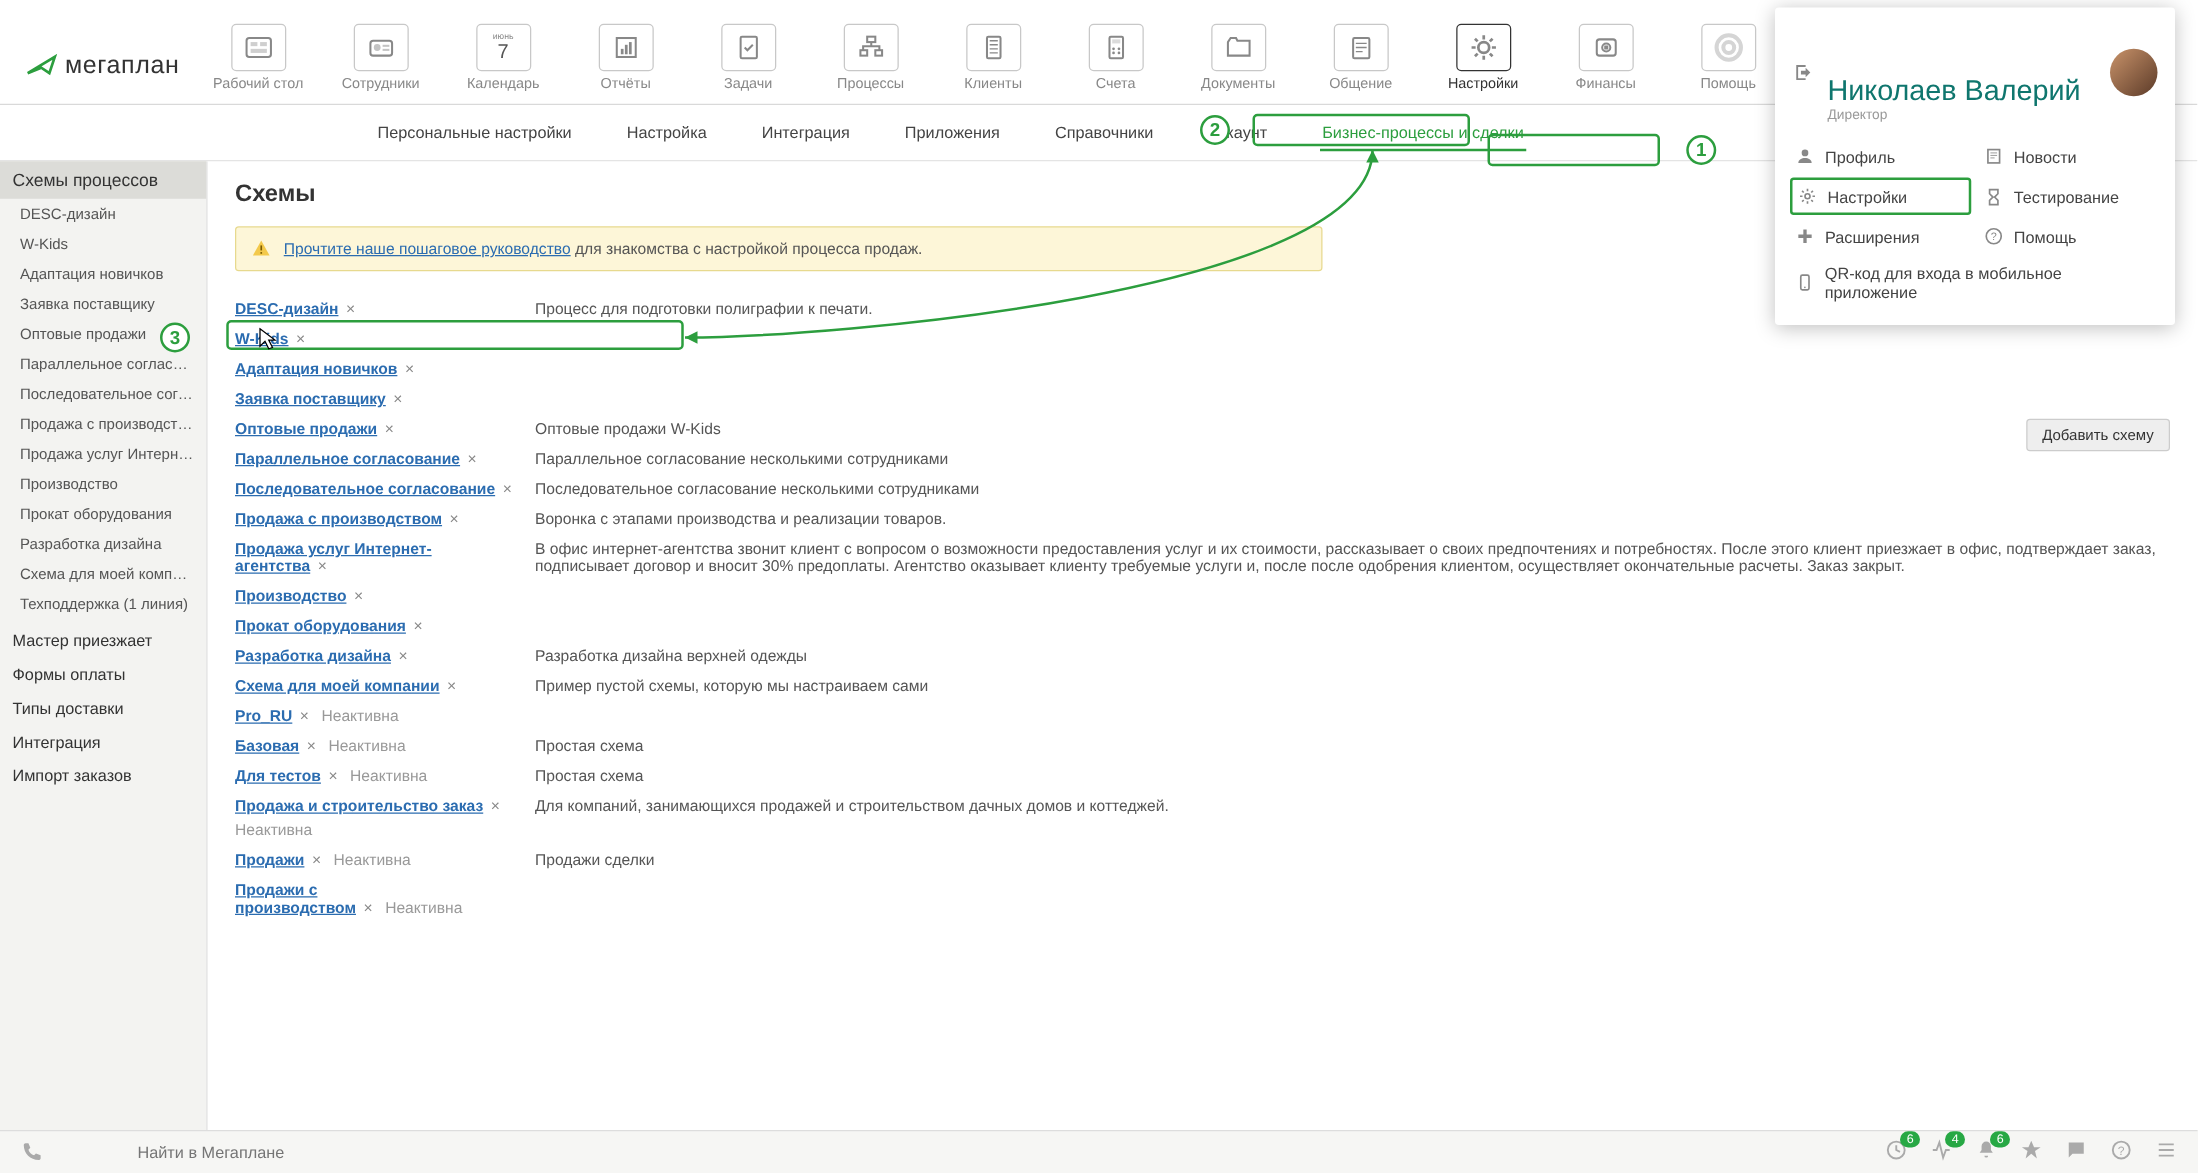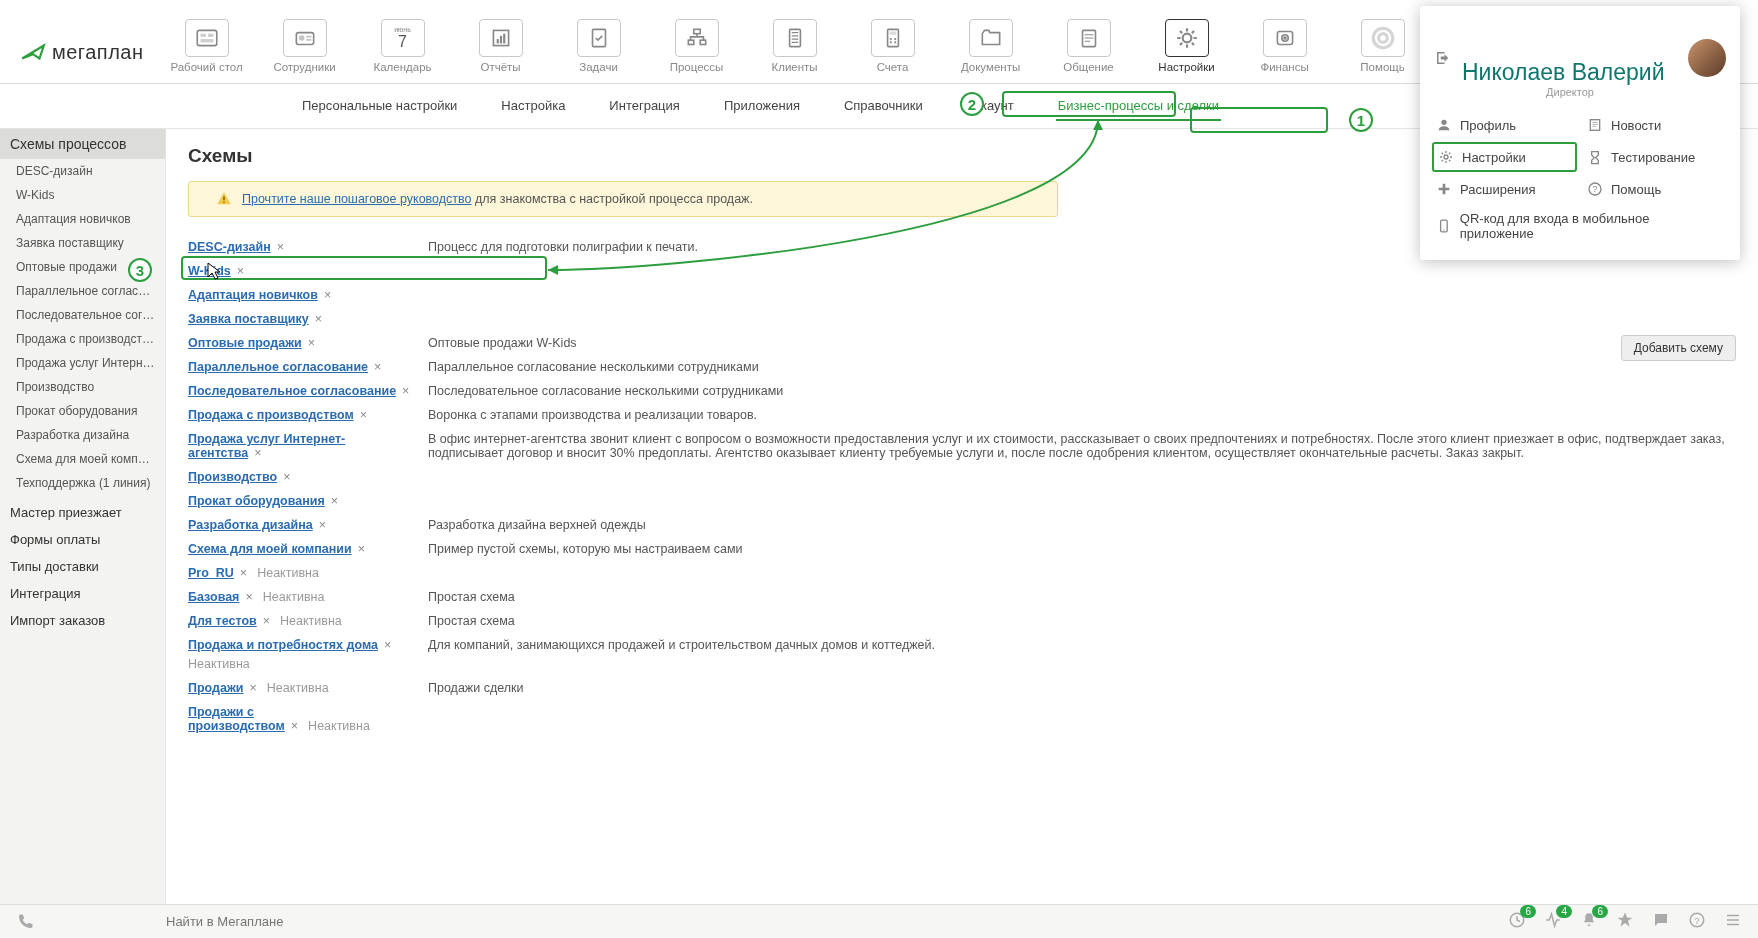--- a/index.html
+++ b/index.html
@@ -17,21 +17,21 @@
   .subbar { display:flex; gap:40px; padding: 8px 300px; border-bottom:1px solid #e4e4e4; font-size:13px; color:#444; }
   .subbar .sub { padding:6px 2px; cursor:pointer; }
   .subbar .sub.active { color:#2c9e3e; border-bottom:2px solid #2c9e3e; margin-bottom:-1px;}
   .content { display:flex; }
   .sidebar { width:166px; background:#f3f3f1; border-right:1px solid #e4e4e4; min-height:820px; font-size:12px;}
   .sidebar .big { background:#dcdcd8; padding:7px 10px; font-size:14px; color:#333;}
   .sidebar .s-item { padding:5px 10px 5px 16px; color:#555; cursor:pointer; white-space:nowrap; overflow:hidden; text-overflow:ellipsis;}
   .sidebar .top-item { padding:6px 10px; color:#333; cursor:pointer; font-size:13px;}
   .main { flex:1; padding: 12px 22px; position:relative;}
   h2.page-title { font-size:19px; font-weight:600; margin:4px 0 14px 0;}
-  .infobox { border:1px solid #e7d98e; background:#fdf6d8; padding:9px 27px; border-radius:3px; margin-bottom:18px; font-size:12.5px; color:#555; display:flex; align-items:center; gap:10px; max-width:870px;}
+  .infobox { border:1px solid #e7d98e; background:#fdf6d8; padding:9px 12px; border-radius:3px; margin-bottom:18px; font-size:12.5px; color:#555; display:flex; align-items:center; gap:10px; max-width:870px;}
   .infobox a { color:#2b6cb0; text-decoration:underline;}
   .scheme-list { }
   .row { display:flex; align-items:flex-start; padding:5px 0; gap:10px; font-size:12.5px;}
   .row .name-col { width:230px; }
   .row .name { color:#2b6cb0; text-decoration:underline; cursor:pointer; font-weight:700;}
   .row .x { color:#888; cursor:pointer; margin-left:6px; font-weight:400;}
   .row .inactive-lbl { color:#999; margin-left:10px; font-weight:400;}
   .row .desc { color:#555; flex:1;}
   .callout { position:absolute; border:2px solid #2c9e3e; border-radius:4px; pointer-events:none;}
   .callout-num { position:absolute; width:24px; height:24px; border:2px solid #2c9e3e; border-radius:50%; color:#2c9e3e; font-weight:700; font-size:15px; display:flex; align-items:center; justify-content:center; background:#fff; pointer-events:none;}
@@ -39,21 +39,21 @@
   .user-head { display:flex; align-items:center; padding:0 14px 8px 14px; gap:10px;}
   .user-head .uname { font-size:23px; font-weight:400; color:#0f766e;margin-top:41px;}
   .user-head .role { font-size:11px; color:#999; text-align:right;}
   .avatar { width:38px; height:38px; border-radius:50%; background:linear-gradient(135deg,#c9936a,#5b3a28); margin-left:auto;}
   .user-grid { display:grid; grid-template-columns:1fr 1fr; gap:4px 6px; padding:6px 12px;}
   .user-grid .u-item { display:flex; align-items:center; gap:8px; padding:5px 4px; font-size:13px; color:#444; cursor:pointer;}
   .user-grid .u-item svg{color:#888;}
   .u-full { grid-column:1 / span 2; }
   .add-button { position:absolute; right:22px; top:206px; background:#eee; border:1px solid #ccc; padding:5px 12px; font-size:12px; border-radius:3px; cursor:pointer;}
   .bottom-bar { position:fixed; bottom:0; left:0; right:0; height:34px; background:#f6f6f4; border-top:1px solid #ddd; display:flex; align-items:center; padding:0 16px; gap:18px; z-index:5;}
-  .bottom-bar .search-in { border:none; background:transparent; font-size:13px; color:#15803d; outline:none; flex:0 0 300px; margin-left:112px;}
+  .bottom-bar .search-in { border:none; background:transparent; font-size:13px; color:#15803d; outline:none; flex:0 0 300px; margin-left:56px;}
   .bottom-bar .spacer{flex:1;}
   .bottom-bar .b-icon { position:relative; color:#888; cursor:pointer;}
   .bottom-bar .badge { position:absolute; top:-6px; right:-10px; background:#27a844; color:#fff; font-size:10px; padding:1px 5px; border-radius:9px;}
   svg.arrow-line{position:absolute; pointer-events:none; z-index:40;}
   .cursor-arrow { position:absolute; pointer-events:none; z-index:60;}
 </style>
 </head>
 <body>
 
 <div class="topbar">
@@ -193,21 +193,21 @@
       </div>
     </div>
 
   <div class="user-panel">
     <div class="user-head">
       <svg width="18" height="18" viewBox="0 0 24 24">
           <path d="M4 4h10v2H6v12h8v2H4z M14 7l5 5-5 5v-3H9v-4h5z" fill="#888"></path>
         </svg>
       <div style="flex:1">
         <div class="uname">Николаев Валерий</div>
-        <div class="role" style="text-align:center">Директор</div>
+        <div class="role" style="text-align:left">Директор</div>
       </div>
       <div class="avatar"></div>
     </div>
     <div class="user-grid" id="user-grid">
         <div class="u-item">
           <svg width="16" height="16" viewBox="0 0 24 24">
             <circle cx="12" cy="8" r="4" fill="currentColor"></circle>
             <path d="M4 20c0-4 4-6 8-6s8 2 8 6" fill="currentColor"></path>
           </svg>
           <span>Профиль</span>
@@ -366,21 +366,21 @@
         </div>
         <div class="row">
           <div class="name-col"><span class="name">Базовая</span><span class="x">×</span><span class="inactive-lbl">Неактивна</span></div>
           <div class="desc">Простая схема</div>
         </div>
         <div class="row">
           <div class="name-col"><span class="name">Для тестов</span><span class="x">×</span><span class="inactive-lbl">Неактивна</span></div>
           <div class="desc">Простая схема</div>
         </div>
         <div class="row">
-          <div class="name-col"><span class="name">Продажа и потребностях дома</span><span class="x">×</span></div>
+          <div class="name-col"><span class="name">Продажа и строительство заказ</span><span class="x">×</span></div>
           <div class="desc">Для компаний, занимающихся продажей и строительством дачных домов и коттеджей.</div>
         </div>
         <div class="row" style="padding-top: 0px;">
           <span class="inactive-lbl" style="margin-left: 0px;">Неактивна</span>
         </div>
         <div class="row">
           <div class="name-col"><span class="name">Продажи</span><span class="x">×</span><span class="inactive-lbl">Неактивна</span></div>
           <div class="desc">Продажи сделки</div>
         </div>
         <div class="row">

